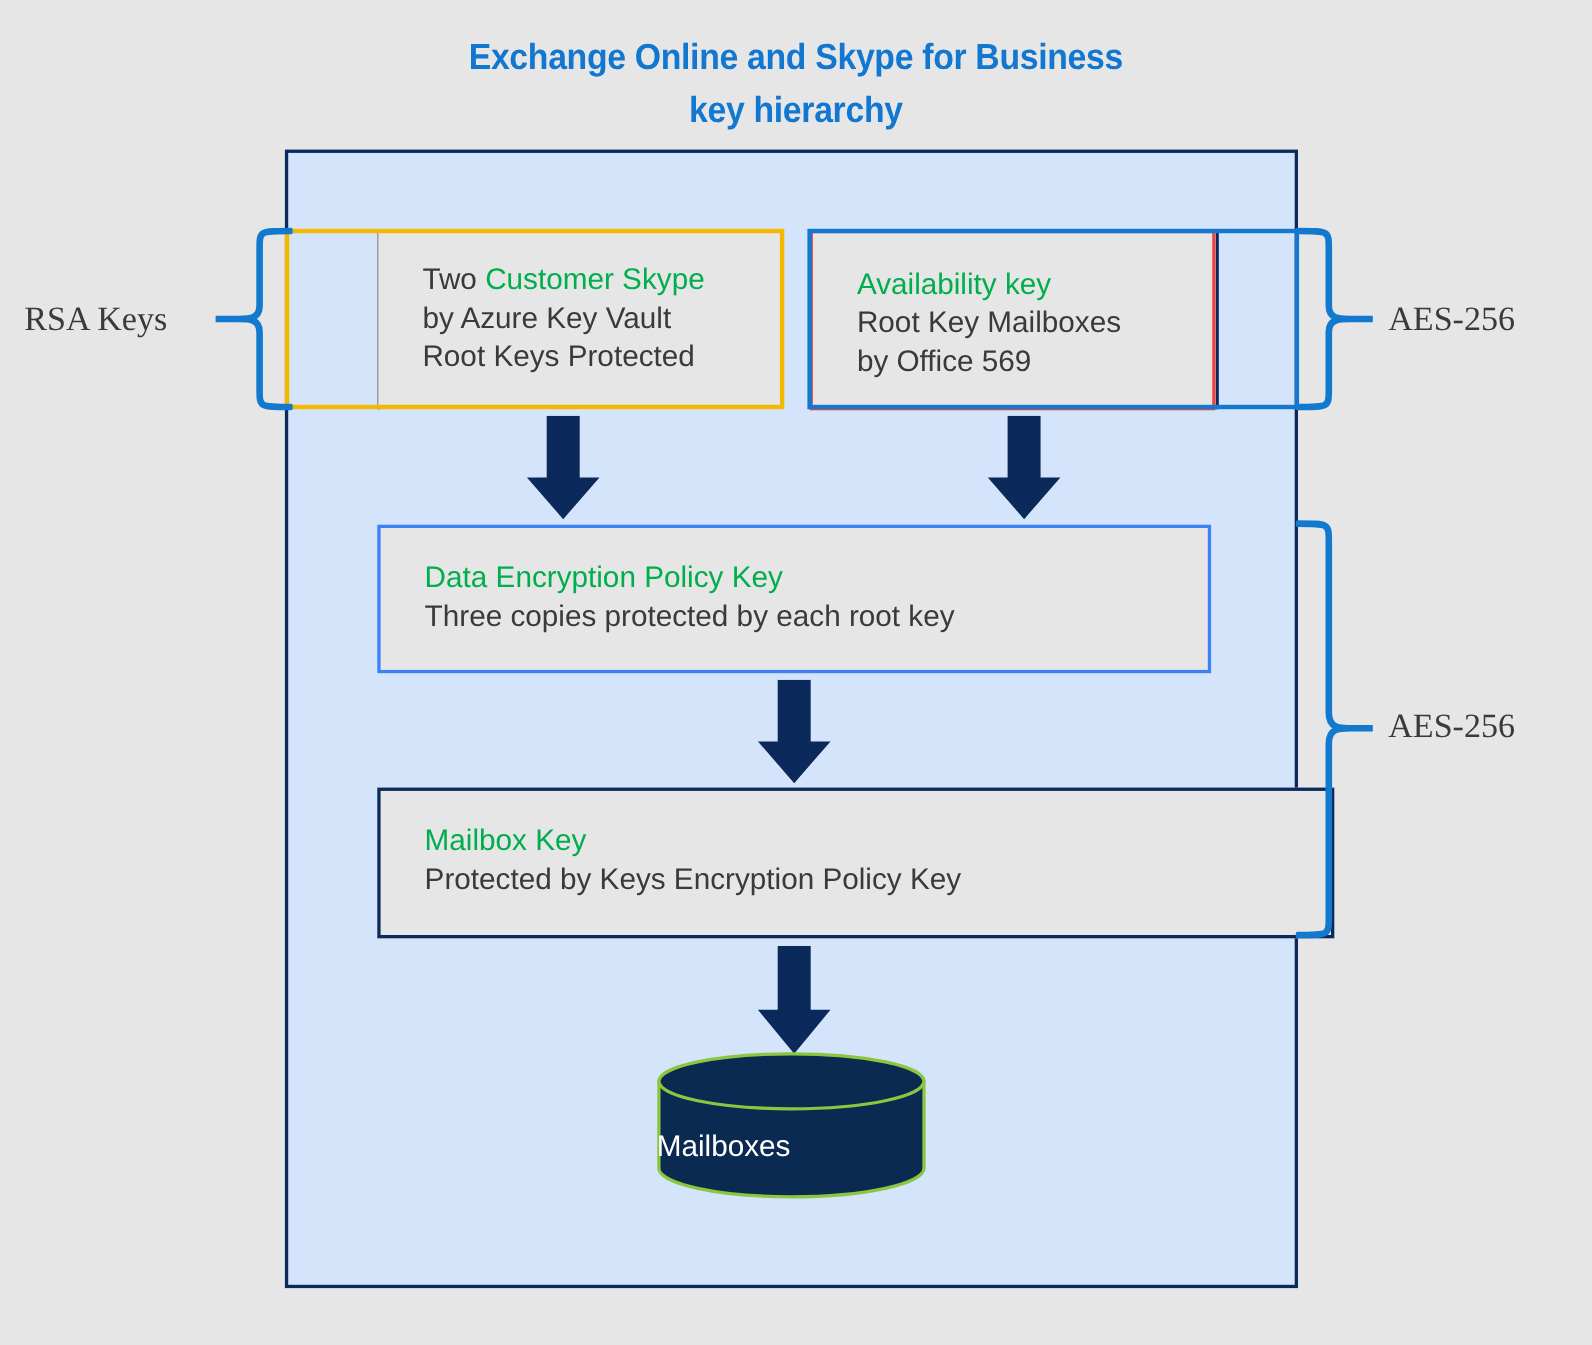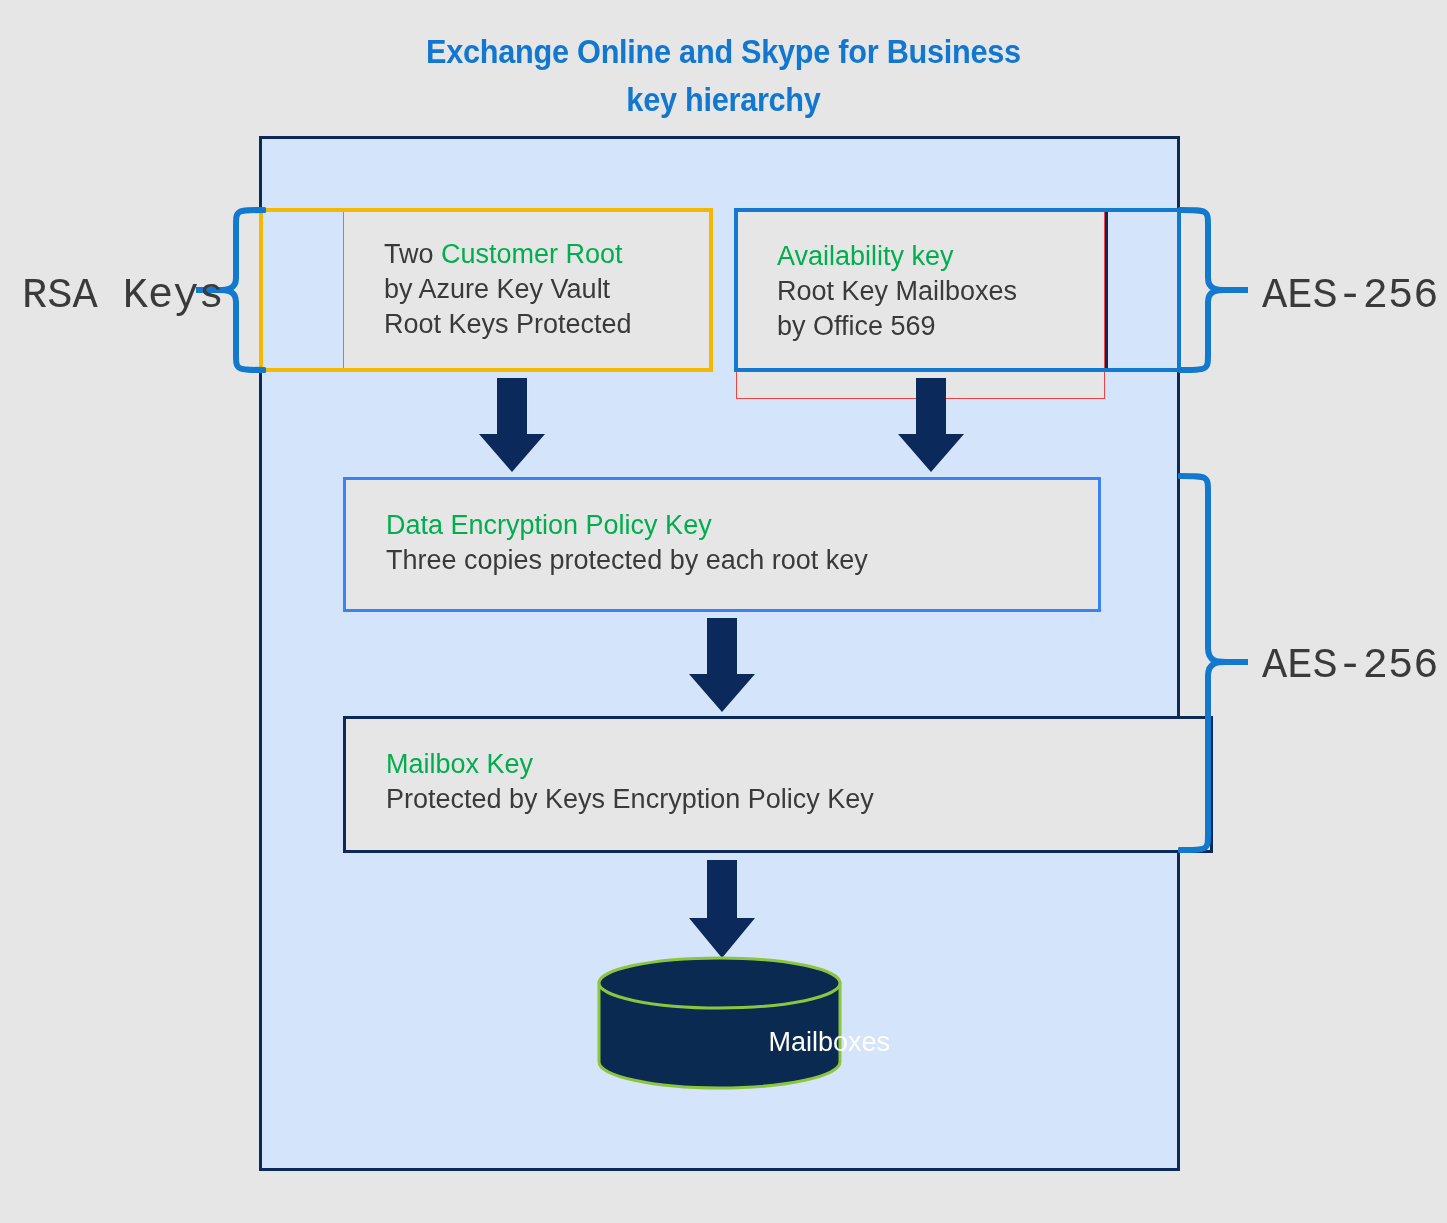--- a/index.html
+++ b/index.html
@@ -64,22 +64,22 @@
   .outline-yellow{
     position:absolute;
     left:259px;top:208px;width:454px;height:164px;
     border:4px solid #f5b800;
     box-sizing:border-box;
     pointer-events:none;
   }
 
   
   #box-availability{
-    left:736px;top:209px;width:369px;height:190px;
-    border:1px solid #ef4444;
+    left:736px;top:209px;width:369px;height:164px;
+    border:3px solid #ef4444;
   }
   #box-availability .ktext{top:29px;}
 
   
   .outline-blue{
     position:absolute;
     left:734px;top:208px;width:447px;height:164px;
     border:4px solid #1279cf;
     box-sizing:border-box;
     pointer-events:none;
@@ -108,34 +108,33 @@
   .arrow{position:absolute;}
 
   
   .cylinder{
     position:absolute;
     left:597px;top:955px;width:245px;height:135px;
   }
   .cyl-label{
     position:absolute;
     left:0;top:72px;width:245px;
-    text-align:right;
+    text-align:left;
     color:#ffffff;
     font-size:27px;
     font-family:"Liberation Sans", sans-serif;
-    margin-left:48px;
   }
 
   
   .brace-label{
     position:absolute;
-    font-size:42px;
+    font-size:31px;
     color:#3a3a3a;
     white-space:nowrap;
-    font-family:Liberation Mono, monospace;
+    font-family:Liberation Serif, serif;
   }
   #lbl-rsa{left:22px;top:272px;}
   #lbl-aes-top{left:1262px;top:272px;}
   #lbl-aes-bottom{left:1262px;top:642px;}
 </style>
 </head>
 <body>
 
 <div id="stage">
 
@@ -145,21 +144,21 @@
   </div>
 
   <div class="container"></div>
 
   <div class="vline" style="left:343px;top:209px;height:163px;"></div>
   <div class="vline" style="left:1105px;top:209px;height:163px;"></div>
 
   <div class="keybox" id="box-customer">
     <div class="ktext">
       <div>
-        <span>Two </span><span class="grn">Customer Root</span>
+        <span>Two </span><span class="grn">Customer Skype</span>
       </div>
       <div>by Azure Key Vault</div>
       <div>Root Keys Protected</div>
     </div>
   </div>
   <div class="outline-yellow"></div>
 
   <div class="keybox" id="box-availability">
     <div class="ktext">
       <div class="grn">Availability key</div>

